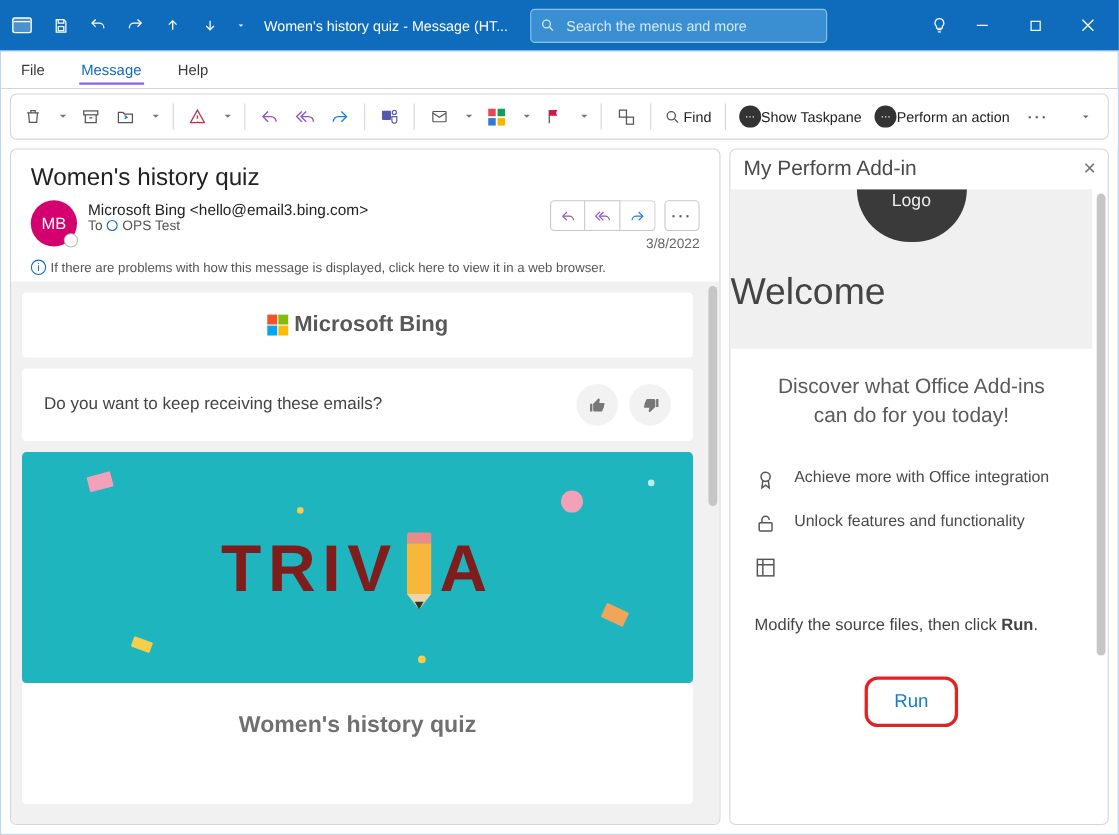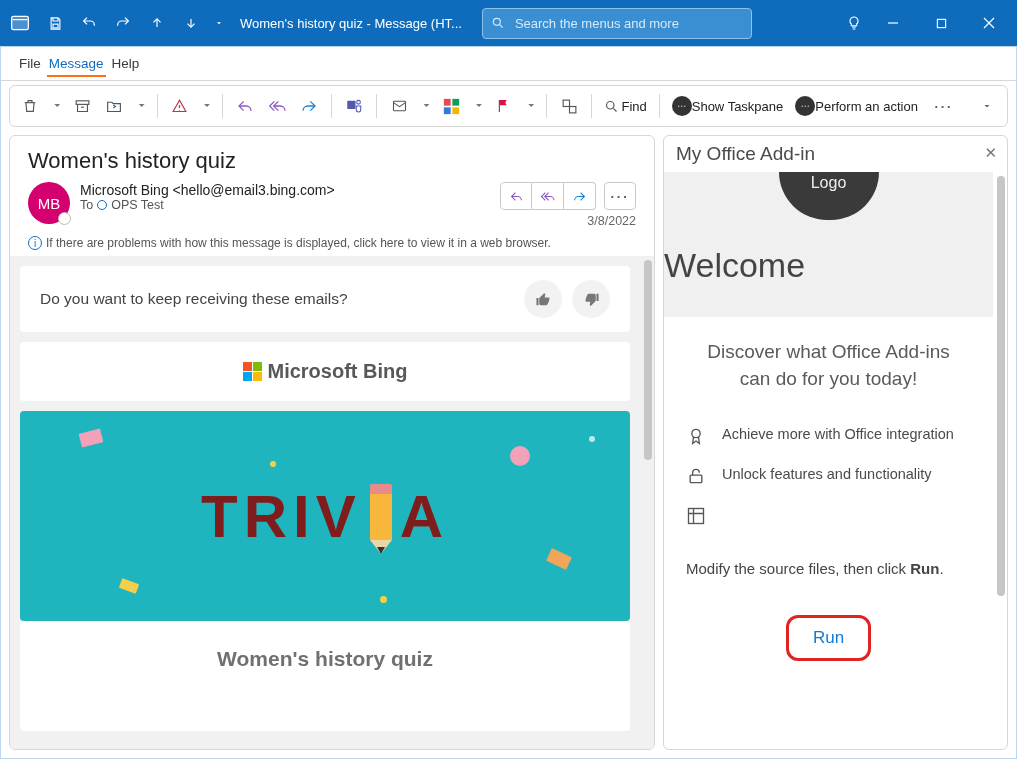--- a/index.html
+++ b/index.html
@@ -60,27 +60,27 @@
   
   .outer-canvas {
     position: absolute;
     top: 46px; left: 0; right: 0; bottom: 0;
     background: #fff;
     border: 1px solid #bcd6ef;
   }
   .tabs-row {
     height: 34px;
     display: flex; align-items: center;
-    gap: 4px;
+    gap: 29px;
     padding: 0 16px;
     border-bottom: 1px solid #d6d6d6;
     font-size: 13.5px;
   }
   .tabs-row .tab { padding: 6px 2px; cursor:pointer; color:#3a3a3a; }
-  .tabs-row .tab.active { color:#0f6cbd; border-bottom: 2px solid #f97316; padding-bottom:4px;}
+  .tabs-row .tab.active { color:#0f6cbd; border-bottom: 2px solid #8b5cf6; padding-bottom:4px;}
 
   
   .ribbon-wrap { padding: 4px 8px 6px 8px; background:#fff; }
   .ribbon {
     border: 1px solid #d6d6d6;
     border-radius: 6px;
     height: 42px;
     display: flex; align-items: center;
     padding: 0 6px;
     gap: 4px;
@@ -462,43 +462,43 @@
         </div>
       </div>
       <div class="info-banner">
         <span class="icircle">i</span>
         <span>If there are problems with how this message is displayed, click here to view it in a web browser.</span>
       </div>
       <div class="msg-body-wrap">
         <div class="fake-scrollbar"></div>
         <div class="msg-scroll">
           <div class="card">
-            <div class="feedback-row">
-              <div class="q">Do you want to keep receiving these emails?</div>
-              <div class="thumb-btn">
-                <svg width="17" height="17" viewBox="0 0 24 24" fill="#777">
-                    <path d="M2 20h3V10H2v10zm19-9c0-1.1-.9-2-2-2h-5.3l.8-3.9V5c0-.4-.2-.8-.4-1.1L13 3l-6.6 6.6c-.3.3-.4.6-.4 1V18c0 1.1.9 2 2 2h8c.8 0 1.5-.5 1.8-1.2l2.1-5c.1-.2.1-.5.1-.8v-2z"></path>
-                  </svg>
-              </div>
-              <div class="thumb-btn">
-                <svg width="17" height="17" viewBox="0 0 24 24" fill="#777">
-                    <path d="M22 4h-3v10h3V4zM3 13c0 1.1.9 2 2 2h5.3l-.8 3.9V19c0 .4.2.8.4 1.1L11 21l6.6-6.6c.3-.3.4-.6.4-1V6c0-1.1-.9-2-2-2H8c-.8 0-1.5.5-1.8 1.2l-2.1 5c-.1.2-.1.5-.1.8v2z"></path>
-                  </svg>
-              </div>
-            </div>
-          </div>
-          <div class="card">
             <div class="bing-logo-row">
               <div class="bing-squares">
                   <div></div>
                   <div></div>
                   <div></div>
                   <div></div>
                 </div>
               <span>Microsoft Bing</span>
+            </div>
+          </div>
+          <div class="card">
+            <div class="feedback-row">
+              <div class="q">Do you want to keep receiving these emails?</div>
+              <div class="thumb-btn">
+                <svg width="17" height="17" viewBox="0 0 24 24" fill="#777">
+                    <path d="M2 20h3V10H2v10zm19-9c0-1.1-.9-2-2-2h-5.3l.8-3.9V5c0-.4-.2-.8-.4-1.1L13 3l-6.6 6.6c-.3.3-.4.6-.4 1V18c0 1.1.9 2 2 2h8c.8 0 1.5-.5 1.8-1.2l2.1-5c.1-.2.1-.5.1-.8v-2z"></path>
+                  </svg>
+              </div>
+              <div class="thumb-btn">
+                <svg width="17" height="17" viewBox="0 0 24 24" fill="#777">
+                    <path d="M22 4h-3v10h3V4zM3 13c0 1.1.9 2 2 2h5.3l-.8 3.9V19c0 .4.2.8.4 1.1L11 21l6.6-6.6c.3-.3.4-.6.4-1V6c0-1.1-.9-2-2-2H8c-.8 0-1.5.5-1.8 1.2l-2.1 5c-.1.2-.1.5-.1.8v2z"></path>
+                  </svg>
+              </div>
             </div>
           </div>
           <div class="trivia-banner">
 
             <div class="conf" style="top:20px;left:60px;width:22px;height:14px;background:#f3a0b9;transform:rotate(-15deg);"></div>
             <div class="conf" style="top:50px;left:250px;width:6px;height:6px;border-radius:50%;background:#f6cf4a;"></div>
             <div class="conf" style="top:35px;right:100px;width:20px;height:20px;border-radius:50%;background:#f3a0b9;"></div>
             <div class="conf" style="bottom:30px;left:100px;width:18px;height:10px;background:#f6cf4a;transform:rotate(20deg);"></div>
             <div class="conf" style="bottom:55px;right:60px;width:22px;height:14px;background:#f0a558;transform:rotate(25deg);"></div>
             <div class="conf" style="bottom:18px;left:360px;width:7px;height:7px;border-radius:50%;background:#f6cf4a;"></div>
@@ -515,21 +515,21 @@
             </div>
           </div>
           <div class="card" style="padding-bottom:60px;">
             <div class="trivia-title">Women's history quiz</div>
           </div>
         </div>
       </div>
     </div>
 
     <div class="addin-pane">
-      <div class="addin-header">My Office Add-in</div>
+      <div class="addin-header">My Perform Add-in</div>
       <div class="addin-close">✕</div>
       <div class="addin-scroll">
         <div class="addin-scrollbar"></div>
         <div class="addin-scroll-inner">
           <div class="addin-hero">
             <div class="addin-logo">
                 <span>Logo</span>
               </div>
             <div class="addin-welcome">Welcome</div>
           </div>

